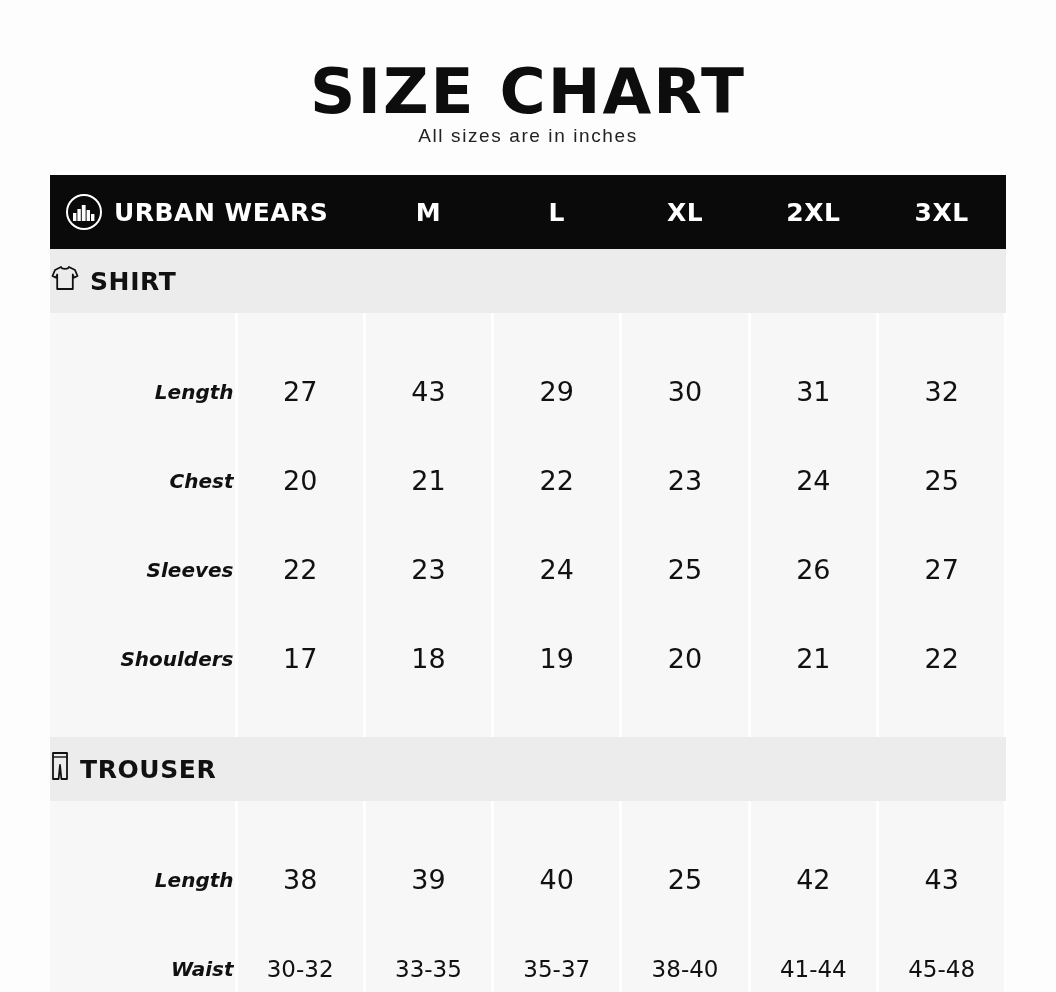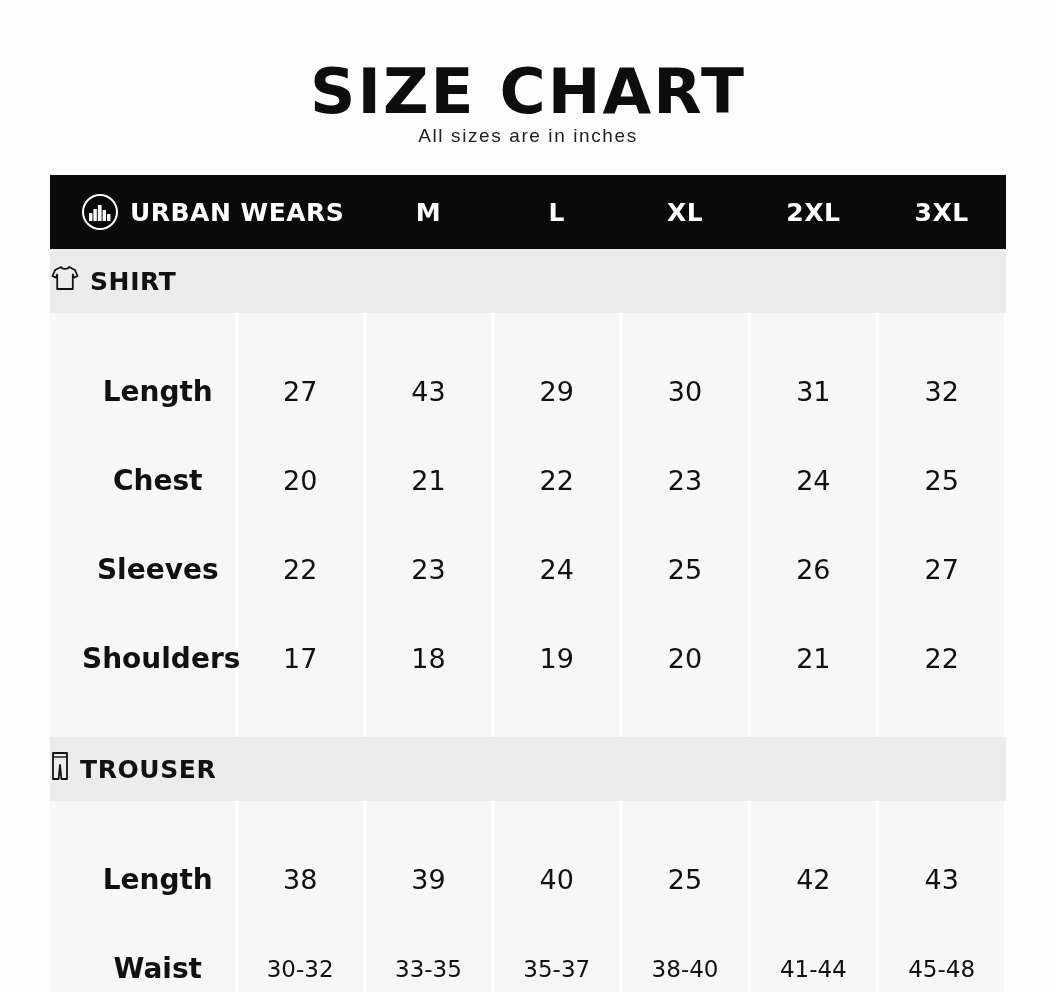--- a/index.html
+++ b/index.html
@@ -60,21 +60,21 @@
     height: 72px;
     font-family: "DejaVu Sans", sans-serif;
     font-weight: 700;
     font-size: 25px;
     letter-spacing: 0.5px;
     vertical-align: middle;
     border: none;
   }
   thead th.brand-cell {
     text-align: center;
-    padding-left: 32px;
+    padding-left: 16px;
   }
   .brand-inner {
     display: flex;
     align-items: center;
     gap: 12px;
   }
   .brand-name {
     font-size: 25px;
     font-weight: 700;
     letter-spacing: 0.5px;
@@ -118,25 +118,26 @@
     height: 87px;
     text-align: center;
     font-family: "DejaVu Sans", sans-serif;
     font-size: 27px;
     font-weight: 400;
     color: #111111;
     border-left: 3px solid #ffffff;
     border-right: 3px solid #ffffff;
   }
   tbody td.row-label {
-    text-align: center;
+    text-align: right;
     padding-left: 32px;
     font-weight: 700;
-    font-size: 28px;
+    font-size: 20px;
     border-left: none;
+    font-style: italic;
   }
   tbody td.range {
     font-size: 23px;
   }
   .spacer-row td {
     background: #f7f7f7;
     height: 34px;
     border-left: 3px solid #ffffff;
     border-right: 3px solid #ffffff;
     padding: 0;

